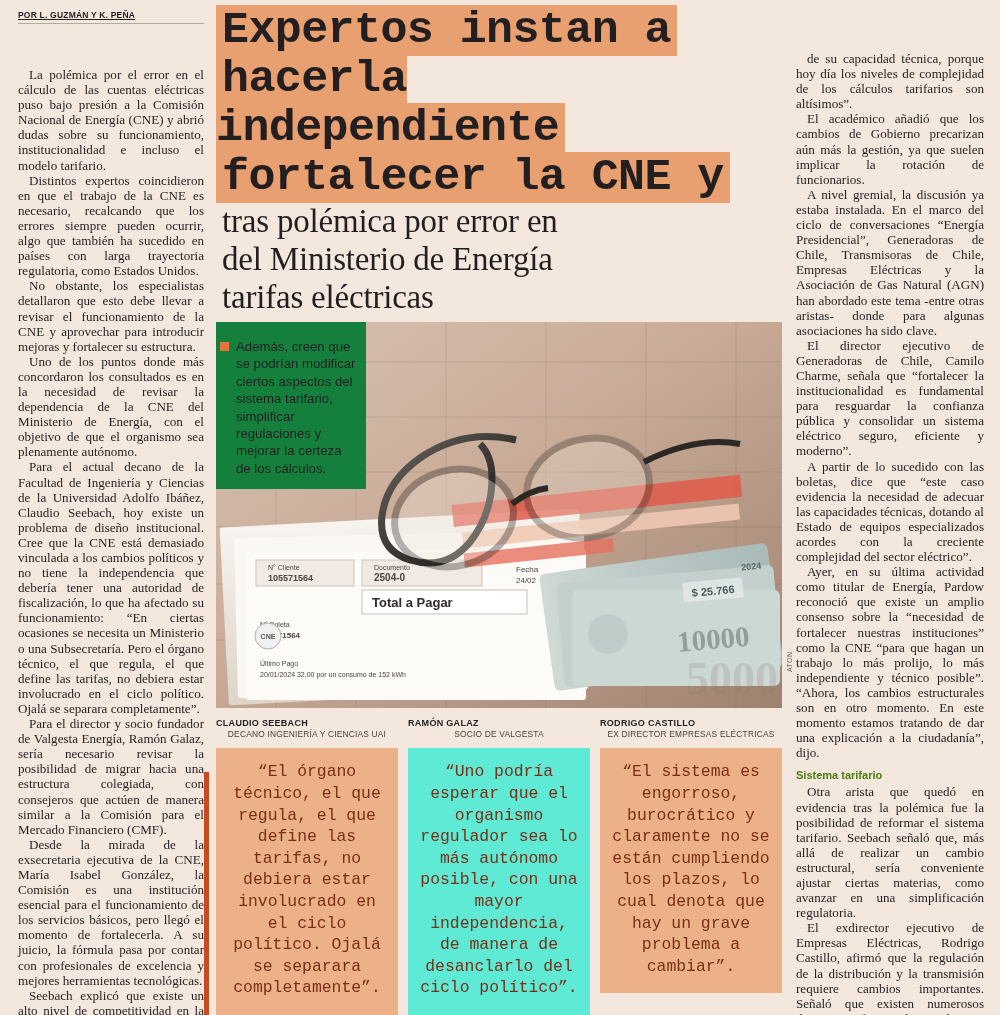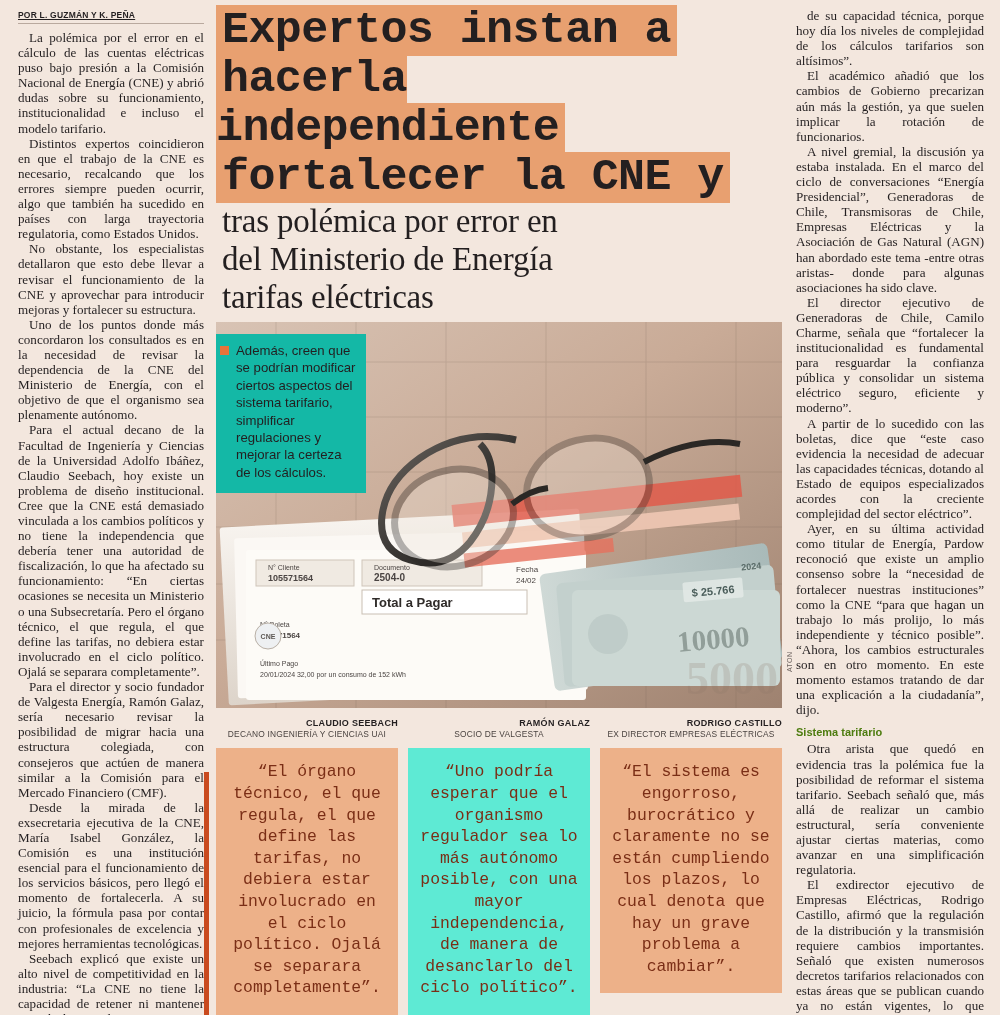--- a/index.html
+++ b/index.html
@@ -52,21 +52,21 @@
 
   p.body {
     font-size: 13.1px;
     line-height: 15.1px;
     text-align: justify;
     margin: 0;
     text-indent: 11px;
     hyphens: auto;
     -webkit-hyphens: auto;
   }
-  p.body.first { text-indent: 11px; }
+  p.body.first { text-indent: 11px; margin-top: 43px; }
 
   .subhead {
     font-family: "Liberation Sans", sans-serif;
     font-weight: bold;
     font-size: 11px;
     margin: 9px 0 3px 0;
     color: #4d7c0f;
   }
 
   
@@ -95,24 +95,24 @@
     line-height: 38px;
     letter-spacing: -0.2px;
     padding: 0 6px;
     color: #231f20;
   }
 
   
   .note-wrap {
     position: absolute;
     left: 216px;
-    top: 334px;
+    top: 322px;
     width: 150px;
-    background: #14b8a6;
-    padding: 8px 10px 12px 4px;
+    background: #15803d;
+    padding: 16px 10px 12px 4px;
     box-sizing: border-box;
     z-index: 3;
   }
   .note {
     font-family: "Liberation Sans", sans-serif;
     font-size: 13.2px;
     line-height: 17.4px;
     color: #231f20;
     position: relative;
     padding-left: 16px;
@@ -161,21 +161,21 @@
     gap: 10px;
   }
   .qcol {
     width: 182px;
   }
   .qname {
     font-family: "Liberation Sans", sans-serif;
     font-weight: bold;
     font-size: 9px;
     letter-spacing: 0.3px;
-    text-align: right;
+    text-align: left;
     color: #231f20;
     text-transform: uppercase;
   }
   .qrole {
     font-family: "Liberation Sans", sans-serif;
     font-size: 8.4px;
     line-height: 10.4px;
     letter-spacing: 0.2px;
     text-align: center;
     color: #4a4340;

